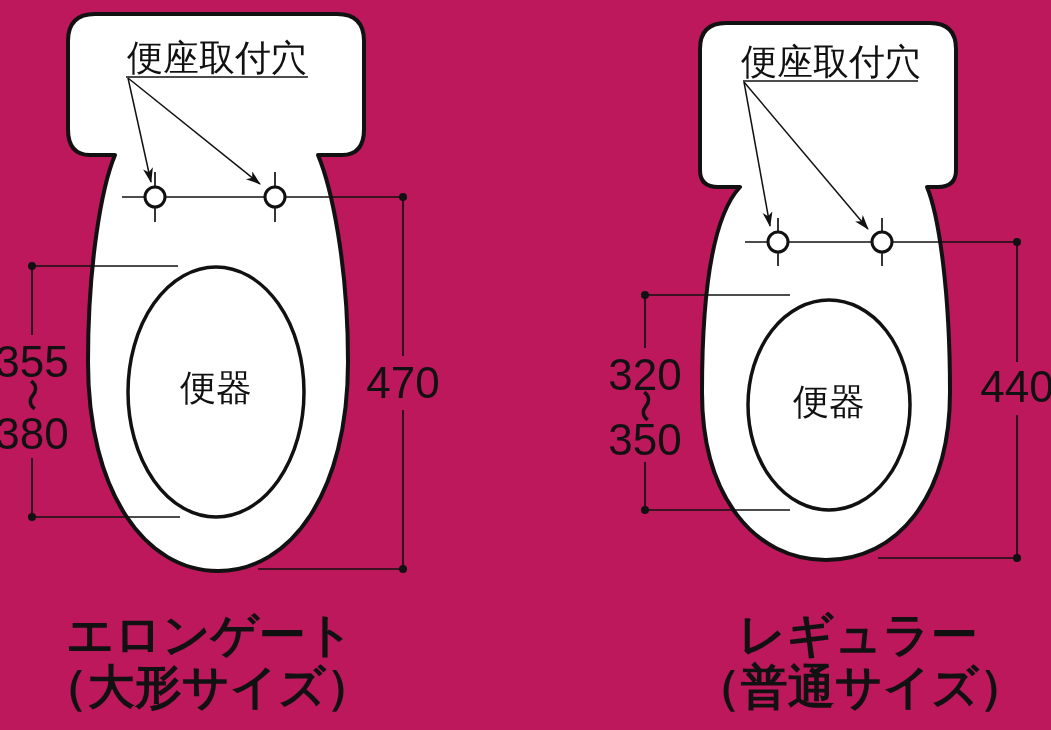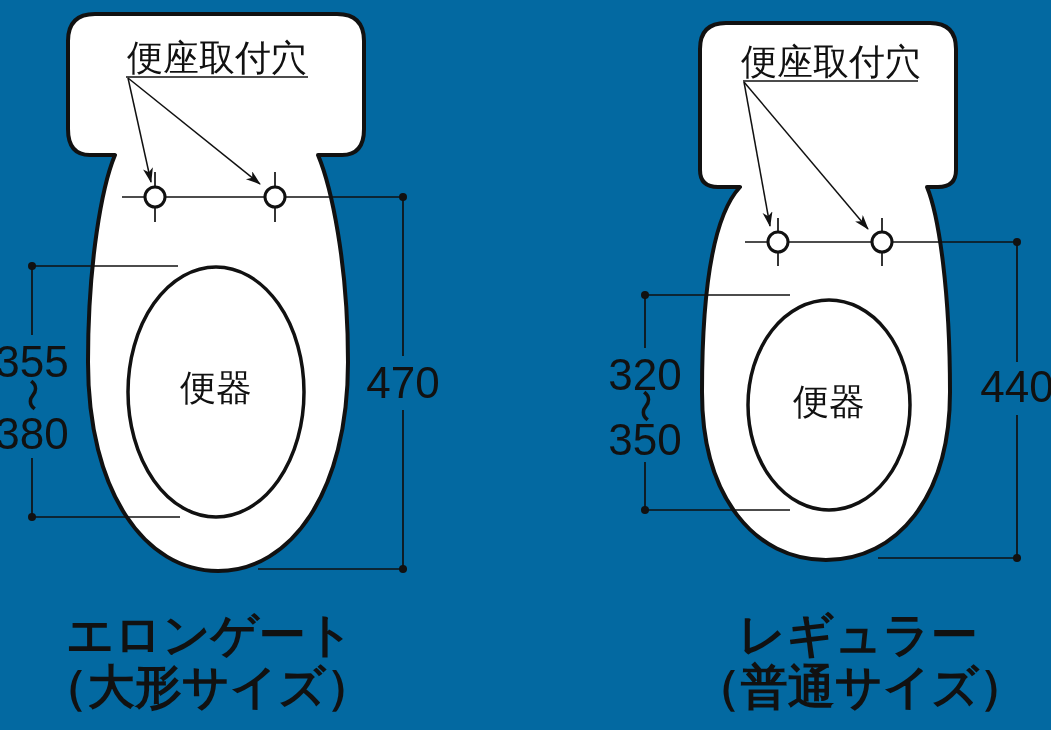--- a/index.html
+++ b/index.html
@@ -4,21 +4,21 @@
 <style>
   html, body {
     margin: 0;
     padding: 0;
     background: #ffffff;
   }
   .stage {
     position: relative;
     width: 1051px;
     height: 730px;
-    background: #0369a1;
+    background: #be185d;
     font-family: "Liberation Sans", "DejaVu Sans", sans-serif;
     overflow: hidden;
   }
   svg { display: block; }
 
   .outline    { fill: #ffffff; stroke: #111111; stroke-width: 4;   stroke-linejoin: round; }
   .opening    { fill: #ffffff; stroke: #111111; stroke-width: 3.5; }
   .hole       { fill: #ffffff; stroke: #111111; stroke-width: 3;   }
   .thin       { stroke: #111111; stroke-width: 1.7; fill: none; }
   .leader     { stroke: #111111; stroke-width: 1.5; fill: none; }

